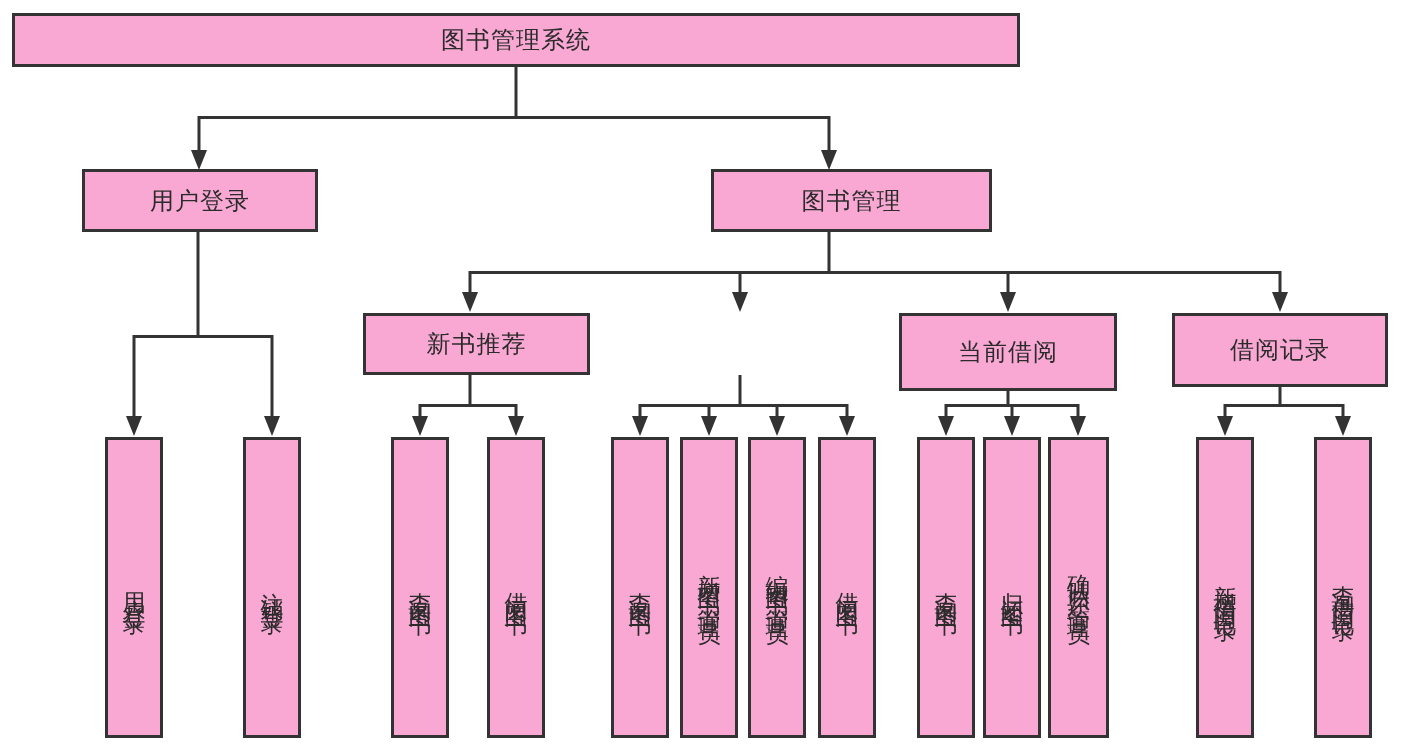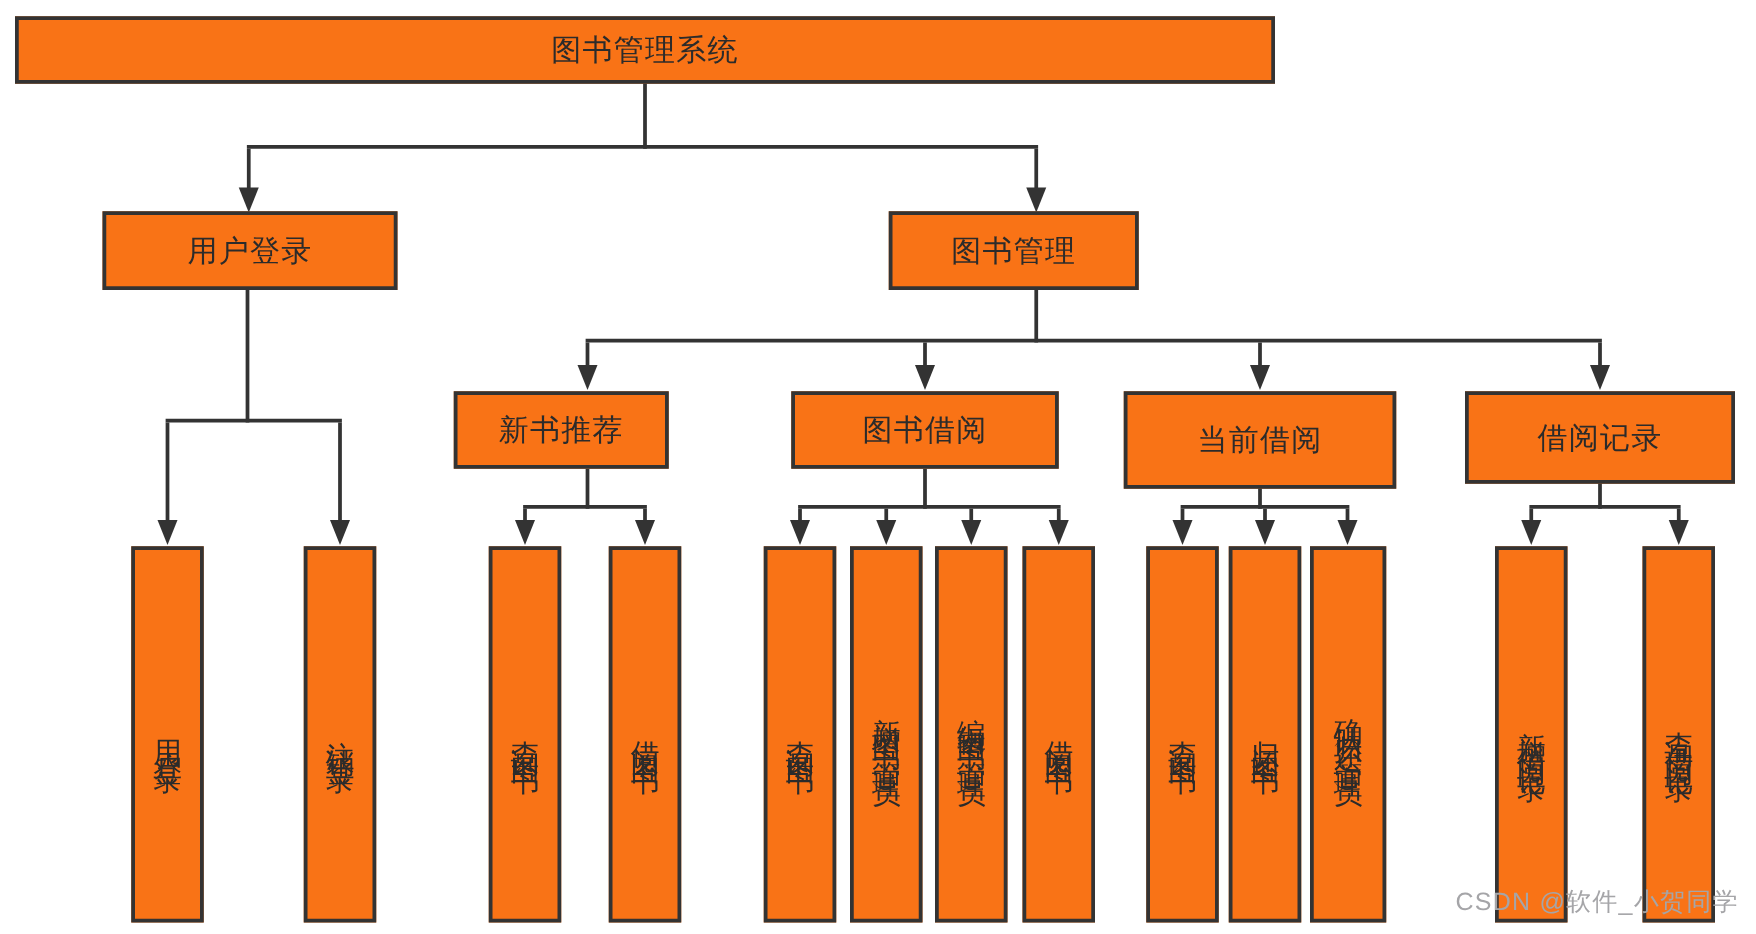--- a/index.html
+++ b/index.html
@@ -19,21 +19,21 @@
     position: absolute;
     left: 0;
     top: 0;
     width: 1405px;
     height: 747px;
     pointer-events: none;
   }
   .node {
     position: absolute;
     box-sizing: border-box;
-    background: #f97316;
+    background: #f9a8d4;
     border: 3px solid #333333;
     display: flex;
     align-items: center;
     justify-content: center;
     color: #2b2b2b;
     text-align: center;
   }
   .node.h {
     font-size: 24px;
     letter-spacing: 1px;
@@ -132,29 +132,26 @@
     </g>
   </svg>
 
   <div class="node h" style="left:12px;top:13px;width:1008px;height:54px">
     <span>图书管理系统</span>
   </div>
 
   <div class="node h" style="left:82px;top:169px;width:236px;height:63px">
     <span>用户登录</span>
   </div>
-  <div class="node h" style="left:711px;top:169px;width:200px;height:63px">
+  <div class="node h" style="left:711px;top:169px;width:281px;height:63px">
     <span>图书管理</span>
   </div>
 
-  <div class="node h" style="left:363px;top:313px;width:172px;height:62px">
+  <div class="node h" style="left:363px;top:313px;width:227px;height:62px">
     <span>新书推荐</span>
-  </div>
-  <div class="node h" style="left:633px;top:313px;width:214px;height:62px">
-    <span>图书借阅</span>
   </div>
   <div class="node h" style="left:899px;top:313px;width:218px;height:78px">
     <span>当前借阅</span>
   </div>
   <div class="node h" style="left:1172px;top:313px;width:216px;height:74px">
     <span>借阅记录</span>
   </div>
 
   <div class="node v" style="left:105px;top:437px;width:58px;height:301px">
     <span>用户登录</span>
@@ -193,15 +190,14 @@
     <span>确认归还（管理员）</span>
   </div>
 
   <div class="node v" style="left:1196px;top:437px;width:58px;height:301px">
     <span>新增借阅记录</span>
   </div>
   <div class="node v" style="left:1314px;top:437px;width:58px;height:301px">
     <span>查询借阅记录</span>
   </div>
 
-  <div class="watermark">CSDN @软件_小贺同学</div>
 
 </div>
 
 </body></html>

